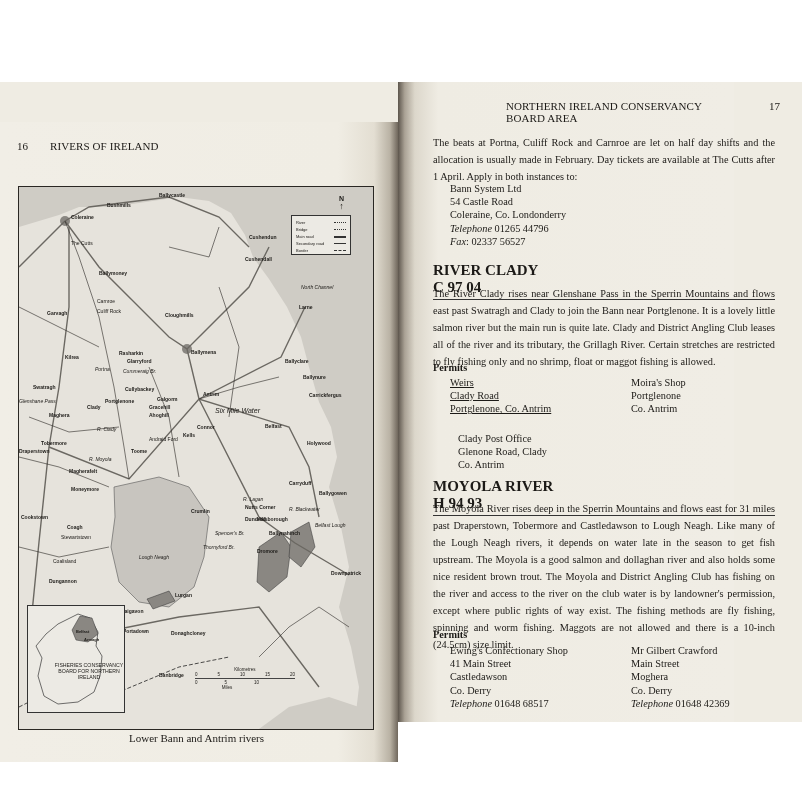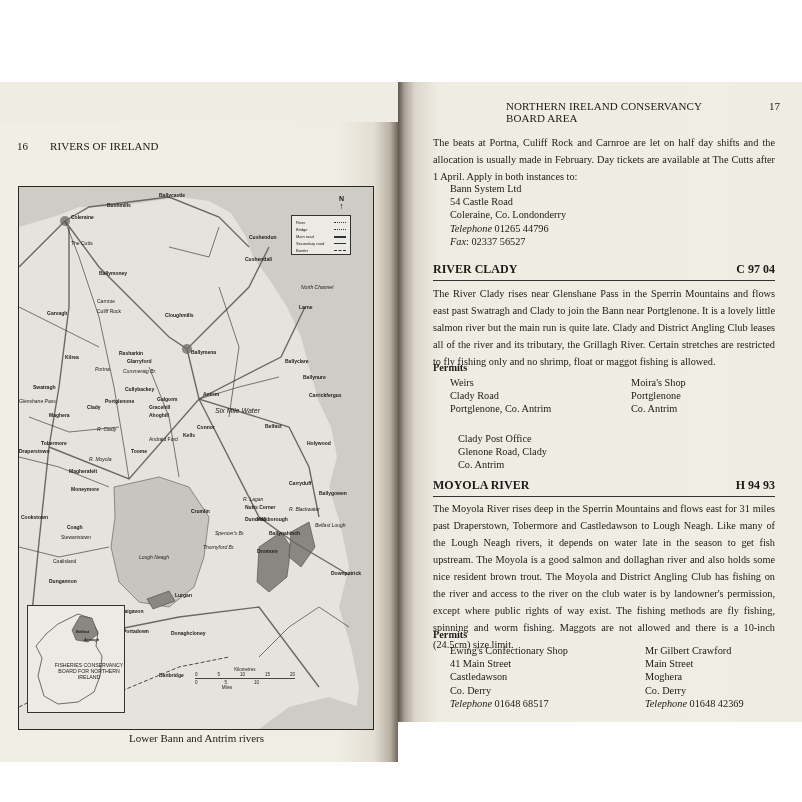--- a/index.html
+++ b/index.html
@@ -23,21 +23,21 @@
     .north { position:absolute; left:320px; top:8px; font-family:"Liberation Sans",sans-serif; font-size:7px; font-weight:bold; text-align:center; }
     .inset { position:absolute; left:8px; top:418px; width:96px; height:106px; border:1px solid #333; background:#eceae4; }
     .inset .txt { position:absolute; left:26px; top:56px; font-family:"Liberation Sans",sans-serif; font-size:5.2px; line-height:6px; text-align:center; }
     .scale { position:absolute; left:176px; top:480px; width:100px; font-family:"Liberation Sans",sans-serif; font-size:4.5px; }
     .caption { position:absolute; left:129px; top:610px; font-size:11px;text-align:center; }
 
     .body { position:absolute; left:35px; width:342px; font-size:10.3px; line-height:17px; text-align:justify; }
     .addr { position:absolute; left:52px; font-size:10.3px; line-height:13.2px; }
     .addr div { white-space:nowrap; }
     .it2 { font-style:italic; }
-    .sec { position:absolute; left:35px; width:342px; font-weight:bold; font-size:12px; border-bottom:1px solid #333; padding-bottom:3px; display:flex; justify-content:space-between; }
+    .sec { position:absolute; left:35px; width:342px; font-weight:bold; font-size:15px; border-bottom:1px solid #333; padding-bottom:3px; display:flex; justify-content:space-between;flex-direction:column; }
     .permits { position:absolute; left:35px; font-weight:bold; font-size:10.3px; }
   </style>
 </head>
 <body>
 
 <div class="spread">
 
   <div class="page left">
     <div class="rh l-num">16</div>
     <div class="rh l-title">RIVERS OF IRELAND</div>
@@ -232,21 +232,21 @@
       <div><span class="it2">Fax</span><span>: 02337 56527</span></div>
     </div>
 
     <div class="sec" style="top:180px;">
       <span>RIVER CLADY</span>
       <span>C 97 04</span>
     </div>
     <div class="body" style="top:203px;">The River Clady rises near Glenshane Pass in the Sperrin Mountains and flows east past Swatragh and Clady to join the Bann near Portglenone. It is a lovely little salmon river but the main run is quite late. Clady and District Angling Club leases all of the river and its tributary, the Grillagh River. Certain stretches are restricted to fly fishing only and no shrimp, float or maggot fishing is allowed.</div>
 
     <div class="permits" style="top:280px;">Permits</div>
-    <div class="addr" style="top:294px;">
+    <div class="addr" style="top:294px;text-decoration:underline;">
       <div>Weirs</div>
       <div>Clady Road</div>
       <div>Portglenone, Co. Antrim</div>
     </div>
     <div class="addr" style="top:294px;left:233px;">
       <div>Moira's Shop</div>
       <div>Portglenone</div>
       <div>Co. Antrim</div>
     </div>
     <div class="addr" style="top:350px;margin-left:8px;">
@@ -262,21 +262,21 @@
     <div class="body" style="top:418px;">The Moyola River rises deep in the Sperrin Mountains and flows east for 31 miles past Draperstown, Tobermore and Castledawson to Lough Neagh. Like many of the Lough Neagh rivers, it depends on water late in the season to get fish upstream. The Moyola is a good salmon and dollaghan river and also holds some nice resident brown trout. The Moyola and District Angling Club has fishing on the river and access to the river on the club water is by landowner's permission, except where public rights of way exist. The fishing methods are fly fishing, spinning and worm fishing. Maggots are not allowed and there is a 10-inch (24.5cm) size limit.</div>
 
     <div class="permits" style="top:547px;">Permits</div>
     <div class="addr" style="top:562px;">
       <div>Ewing's Confectionary Shop</div>
       <div>41 Main Street</div>
       <div>Castledawson</div>
       <div>Co. Derry</div>
       <div><span class="it2">Telephone</span> <span>01648 68517</span></div>
     </div>
-    <div class="addr" style="top:562px;left:247px;">
+    <div class="addr" style="top:562px;left:233px;">
       <div>Mr Gilbert Crawford</div>
       <div>Main Street</div>
       <div>Moghera</div>
       <div>Co. Derry</div>
       <div><span class="it2">Telephone</span> <span>01648 42369</span></div>
     </div>
   </div>
 </div>
 
 </body></html>

